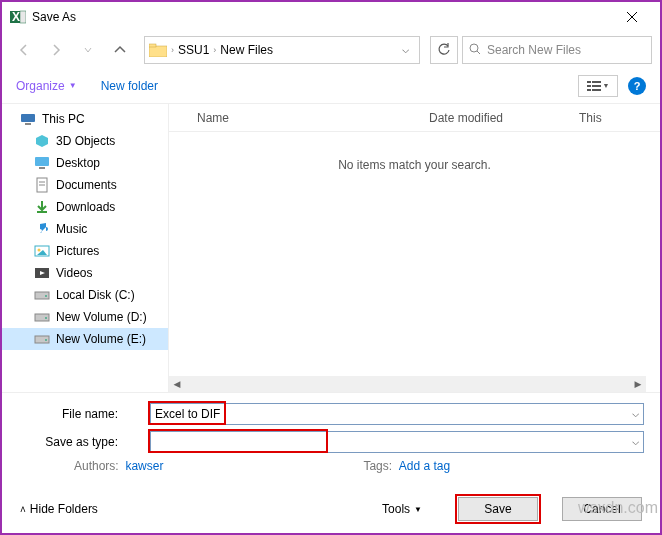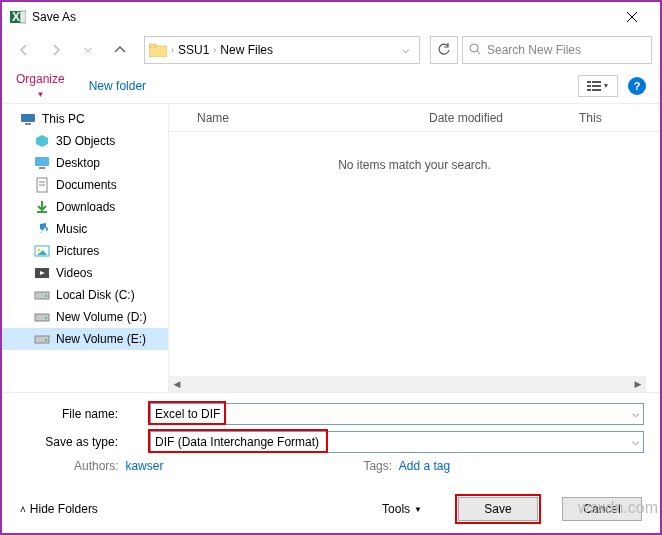--- a/index.html
+++ b/index.html
@@ -14,21 +14,21 @@
 .navbtn.disabled { color: #bbb; }
 .navbtn.up svg { transform: rotate(-90deg); }
 .addr { flex: 1; height: 28px; border: 1px solid #ccc; display: flex; align-items: center; padding: 0 4px; background: #fff; margin: 0 6px; }
 .addr .folder-icon { width: 18px; height: 16px; margin-right: 4px; display:flex;align-items:center;justify-content:center; }
 .addr .crumb { padding: 0 4px; color: #000; }
 .addr .sep { color: #888; font-size: 9px; }
 .addr .drop { margin-left:auto; padding:0 6px; color:#555; font-size:9px; }
 .refresh { width:28px; height:28px; border:1px solid #ccc; display:flex;align-items:center;justify-content:center; color:#555; }
 .search { width:190px; height:28px; border:1px solid #ccc; display:flex; align-items:center; padding:0 6px; color:#888; gap:6px; }
 .toolbar { height:36px; display:flex; align-items:center; padding:0 14px; border-bottom:1px solid #eee; }
-.toolbar .organize { color:#be185d; display:flex;align-items:center;gap:4px;flex-direction:column; }
+.toolbar .organize { color:#8b5cf6; display:flex;align-items:center;gap:4px; }
 .toolbar .newfolder { color:#0066cc; margin-left:24px; }
 .toolbar .right { margin-left:auto; display:flex; align-items:center; gap:10px; }
 .viewbtn { width:40px; height:22px; border:1px solid #ccc; display:flex; align-items:center; justify-content:center; gap:2px; color:#555; font-size:9px; }
 .help { width:18px; height:18px; border-radius:50%; background:#0078d7; color:#fff; display:flex;align-items:center;justify-content:center; font-size:11px; font-weight:bold; }
 .body { flex:1; display:flex; overflow:hidden; }
 .tree { width:166px; overflow-y:auto; padding:4px 0; }
 .tree::-webkit-scrollbar { width:16px; }
 .tree::-webkit-scrollbar-track { background:#f0f0f0; }
 .tree::-webkit-scrollbar-thumb { background:#c0c0c0; }
 .tree-item { height:22px; display:flex; align-items:center; padding-left:18px; gap:6px; color:#000; white-space:nowrap; }
@@ -283,21 +283,20 @@
           <span>Excel to DIF</span>
           <span class="carrow">⌵</span>
         </div>
         <div class="redbox fn"></div>
       </div>
     </div>
     <div class="field">
       <span class="lbl">Save as type:</span>
       <div class="val">
         <div class="combo">
-          <span>DIF (Data Interchange Format)</span>
           <span class="carrow">⌵</span>
         </div>
         <div class="redbox ft"></div>
       </div>
     </div>
     <div class="meta">
       <span><span>Authors:</span>&nbsp;&nbsp;<span class="mval">kawser</span></span>
       <span><span>Tags:</span>&nbsp;&nbsp;<span class="mval">Add a tag</span></span>
     </div>
     <div class="bottomrow">

